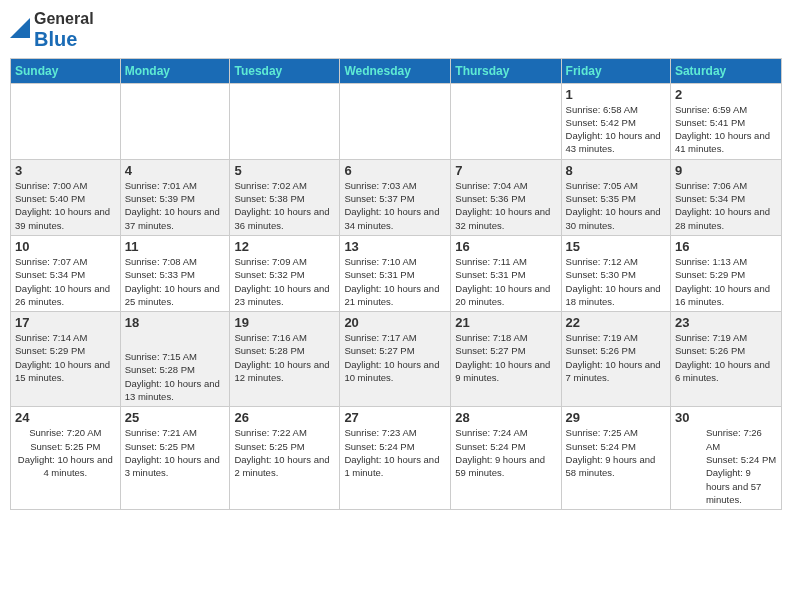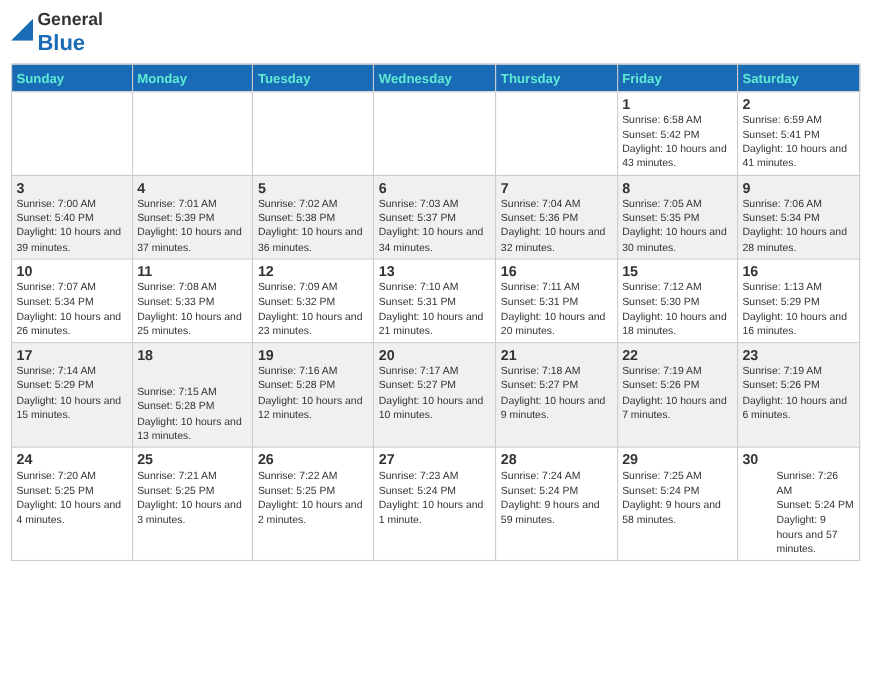--- a/index.html
+++ b/index.html
@@ -233,21 +233,21 @@
           <td style="background: rgb(240, 240, 240);">
             <span class="day-number">23</span>
             <div class="day-info" style="white-space: pre-line;">Sunrise: 7:19 AM
 Sunset: 5:26 PM
 Daylight: 10 hours and 6 minutes.</div>
           </td>
         </tr>
         <tr>
           <td>
             <span class="day-number">24</span>
-            <div class="day-info" style="white-space: pre-line;">Sunrise: 7:20 AM
+            <div class="day-info" style="white-space: pre-line; text-align: center;">Sunrise: 7:20 AM
 Sunset: 5:25 PM
 Daylight: 10 hours and 4 minutes.</div>
           </td>
           <td>
             <span class="day-number">25</span>
             <div class="day-info" style="white-space: pre-line;">Sunrise: 7:21 AM
 Sunset: 5:25 PM
 Daylight: 10 hours and 3 minutes.</div>
           </td>
           <td>

